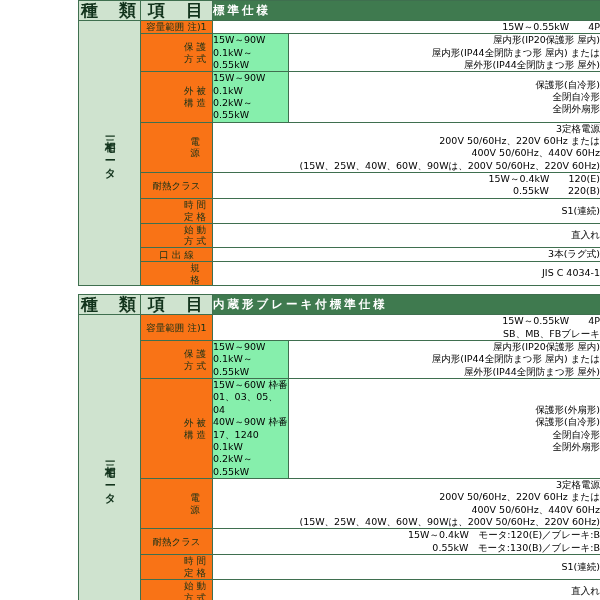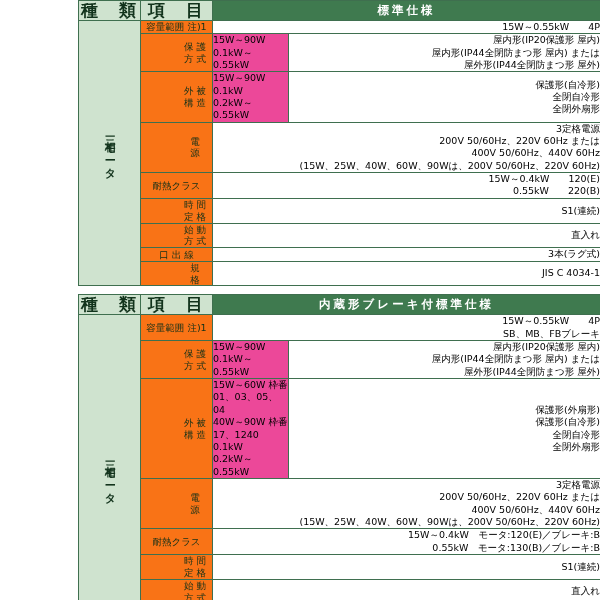--- a/index.html
+++ b/index.html
@@ -44,21 +44,20 @@
     font-weight: bold;
     font-size: 17px;
     letter-spacing: 2px;
     height: 19px;
     line-height: 19px;
     color: #12331c;
   }
   .hdr-spec {
     background: #3f7a4f;
     color: #ffffff;
-    text-align: center;
     font-weight: bold;
     font-size: 11.5px;
     letter-spacing: 3px;
     height: 19px;
     line-height: 19px;
   }
   .kindcell {
     background: #cfe3cf;
     text-align: center;
     font-weight: bold;
@@ -78,21 +77,21 @@
     font-size: 9.5px;
     padding: 2px 2px;
     line-height: 1.25;
     color: #123018;
   }
   .itemcell.spaced {
     letter-spacing: 3px;
     padding-left: 40px;
   }
   .subcell {
-    background: #ec4899;
+    background: #86efac;
     text-align: left;
     padding: 2px 3px;
     line-height: 1.3;
     white-space: pre-line;
     font-size: 9.5px;
   }
   .bodycell {
     background: #ffffff;
     text-align: right;
     padding: 2px 4px;

